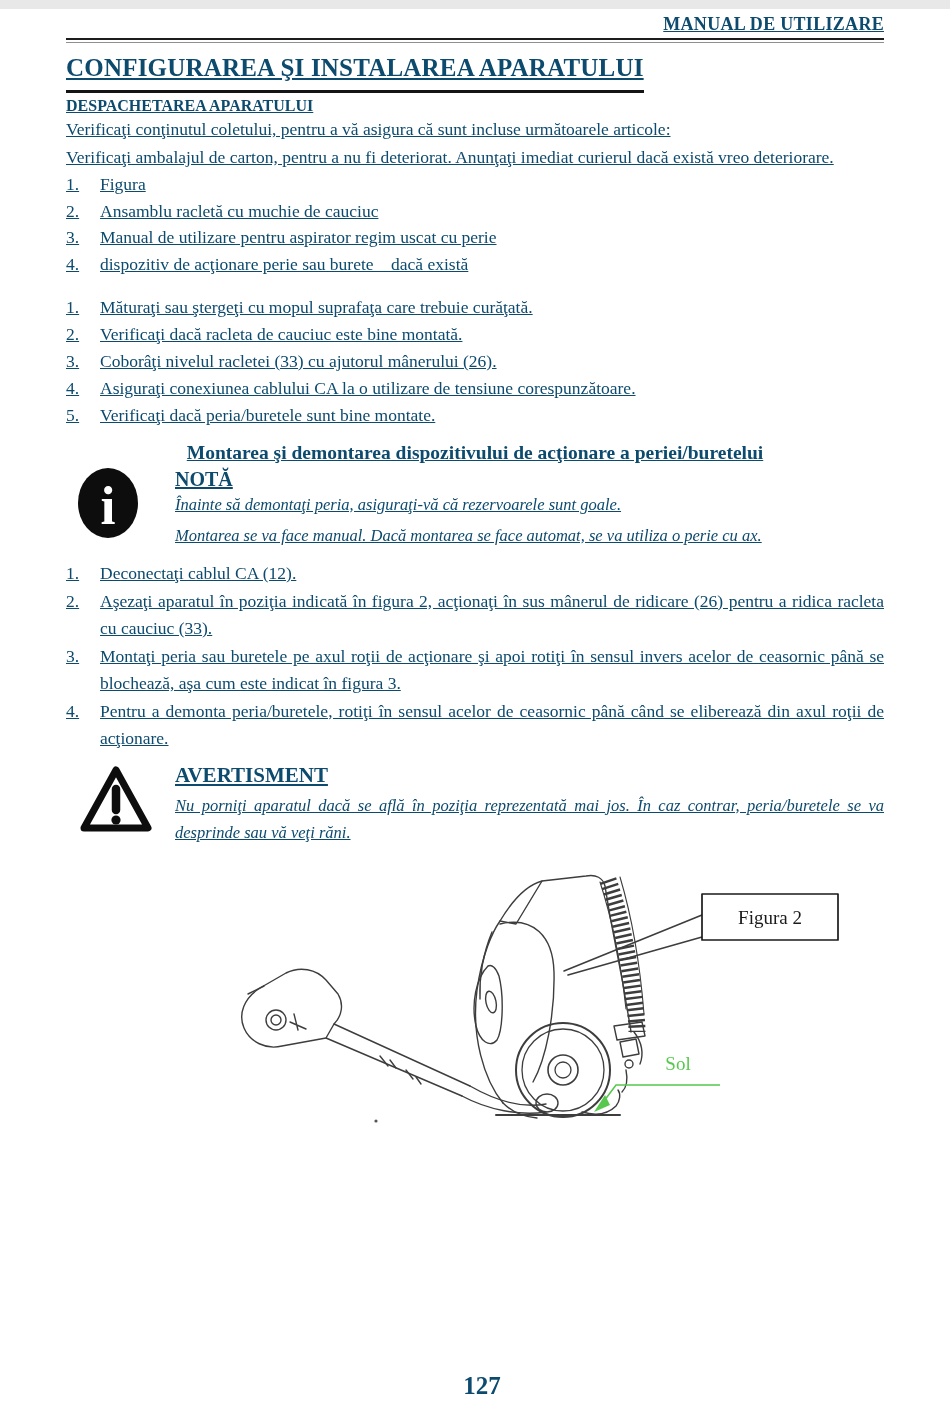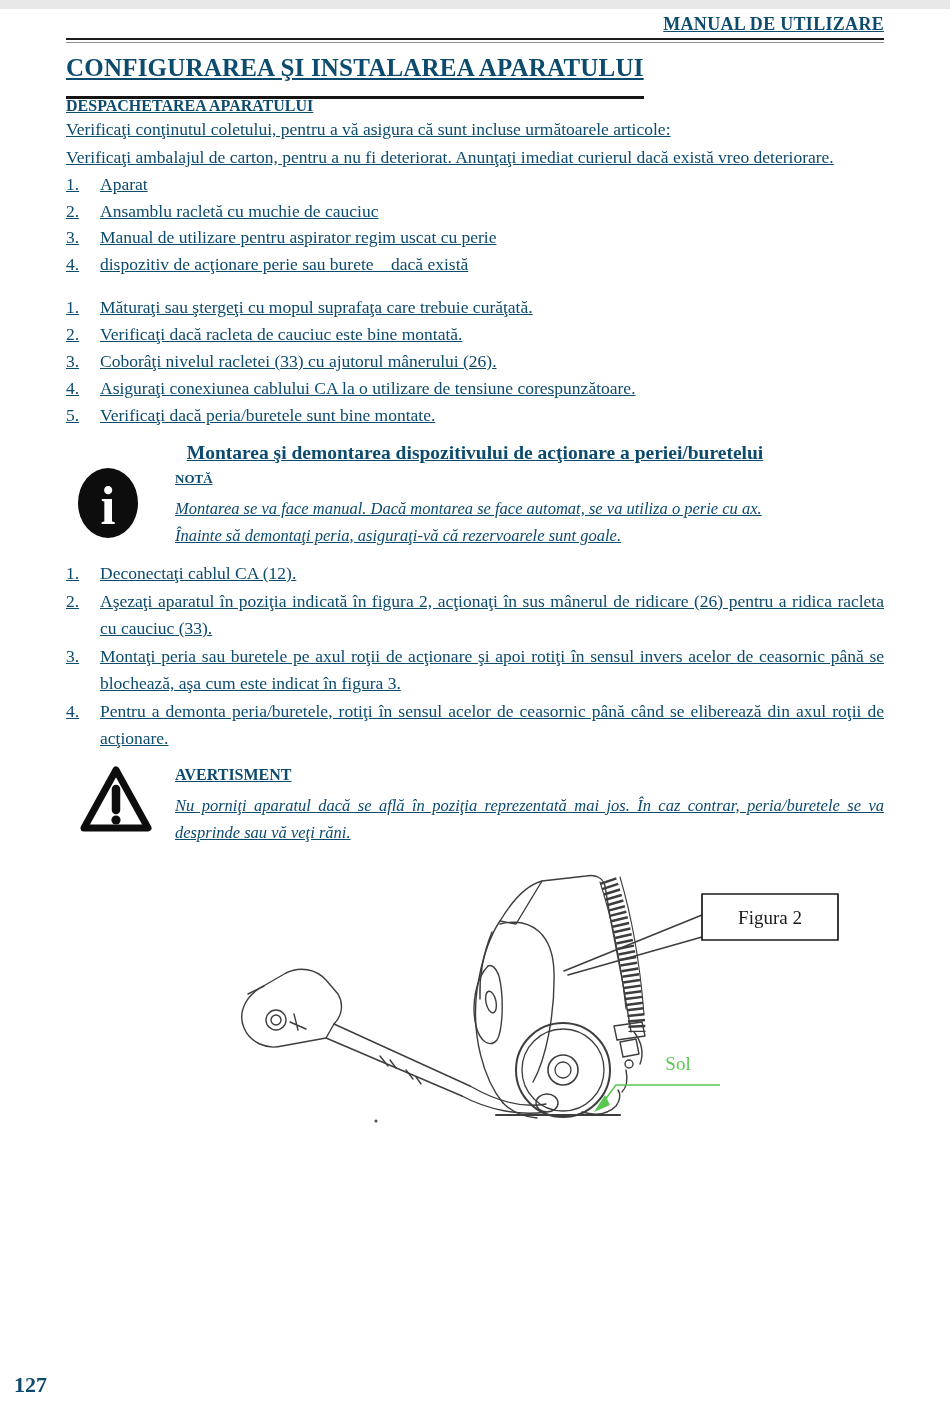--- a/index.html
+++ b/index.html
@@ -9,50 +9,50 @@
     font-family:"Liberation Serif","DejaVu Serif",serif;
     overflow:hidden;
     text-decoration:underline;
   }
   .content { padding:0 66px; }
 
   .doc-header { text-align:right; font-weight:bold; font-size:18px; padding-top:5px; letter-spacing:.3px; }
   .header-rule { margin-top:3px; height:2px; border-top:2.6px solid #1c1c1c; border-bottom:1.4px solid #8f8f8f; }
 
   .main-title { margin-top:11px; font-size:25px; font-weight:bold; letter-spacing:.2px; }
-  .main-title .u { border-bottom:3px solid #141414; padding-bottom:15px; }
+  .main-title .u { border-bottom:3px solid #141414; padding-bottom:9px; }
 
   .h2 { margin-top:15px; font-size:16px; font-weight:bold; }
   .h3 { font-size:19.5px; font-weight:bold; }
 
   p.body { margin:0; font-size:17.5px; line-height:28px; text-align:justify; }
   .mt1 { margin-top:1px; }
 
   .olist { margin:0; }
   .oli { display:flex; font-size:17.5px; line-height:26.5px; }
   .oli .num { flex:none; width:34px; }
   .oli .txt { flex:1; text-align:justify; }
   .steps .oli { line-height:27.5px; }
   .checks .oli { line-height:27px; }
 
   .big-h { margin-top:6px; font-size:25px; font-weight:bold; line-height:30px; letter-spacing:.2px; }
 
   .callout { display:flex; }
   .callout .icon-col { flex:none; width:109px; padding-left:11px; box-sizing:border-box; }
   .callout .body-col { flex:1; }
-  .callout-title { font-size:13px; font-weight:bold; line-height:24px; }
+  .callout-title { font-size:20px; font-weight:bold; line-height:24px; }
   .callout-text { font-size:16.5px; font-style:italic; line-height:27px; text-align:justify; margin:0; }
   .note-block { margin-top:3px; }
   .warn-block { margin-top:10px; }
-  .warn-block .callout-title { font-size:16px; }
+  .warn-block .callout-title { font-size:21px; }
 
   .figure-area { position:relative; height:282px; margin-top:28px; }
   .figure-area svg { position:absolute; left:164px; top:0; }
 
-  .page-number { position:absolute; left:14px; right:0; top:1363px; text-align:left; font-size:22px; font-weight:bold; }
+  .page-number { position:absolute; left:14px; right:0; top:1363px; text-align:center; font-size:25px; font-weight:bold; }
 </style>
 </head>
 <body>
 
 <div class="page">
   <div class="content">
 
     <div class="doc-header">MANUAL DE UTILIZARE</div>
     <div class="header-rule"></div>
 
@@ -60,21 +60,21 @@
       <span class="u">CONFIGURAREA ŞI INSTALAREA APARATULUI</span>
     </div>
 
     <div class="h2">DESPACHETAREA APARATULUI</div>
     <p class="body">Verificaţi conţinutul coletului, pentru a vă asigura că sunt incluse următoarele articole:</p>
     <p class="body mt1">Verificaţi ambalajul de carton, pentru a nu fi deteriorat. Anunţaţi imediat curierul dacă există vreo deteriorare.</p>
 
     <div class="olist">
       <div class="oli">
         <span class="num">1.</span>
-        <span class="txt">Aparat</span>
+        <span class="txt">Figura</span>
       </div>
       <div class="oli">
         <span class="num">2.</span>
         <span class="txt">Ansamblu racletă cu muchie de cauciuc</span>
       </div>
       <div class="oli">
         <span class="num">3.</span>
         <span class="txt">Manual de utilizare pentru aspirator regim uscat cu perie</span>
       </div>
       <div class="oli">
@@ -112,22 +112,22 @@
 
     <div class="callout note-block">
       <div class="icon-col">
         <svg width="62" height="72" viewBox="0 0 62 72">
           <ellipse cx="31" cy="36" rx="30" ry="35" fill="#0d0d0d"></ellipse>
           <text x="31" y="57" text-anchor="middle" fill="#ffffff" font-family="Liberation Serif, serif" font-weight="bold" font-size="54">i</text>
         </svg>
       </div>
       <div class="body-col">
         <div class="callout-title">NOTĂ</div>
+        <p class="callout-text">Înainte să demontaţi peria, asiguraţi-vă că rezervoarele sunt goale.</p>
         <p class="callout-text" style="margin-top:4px;">Montarea se va face manual. Dacă montarea se face automat, se va utiliza o perie cu ax.</p>
-        <p class="callout-text">Înainte să demontaţi peria, asiguraţi-vă că rezervoarele sunt goale.</p>
       </div>
     </div>
 
     <div class="olist steps" style="margin-top:11px;">
       <div class="oli">
         <span class="num">1.</span>
         <span class="txt">Deconectaţi cablul CA (12).</span>
       </div>
       <div class="oli">
         <span class="num">2.</span>

